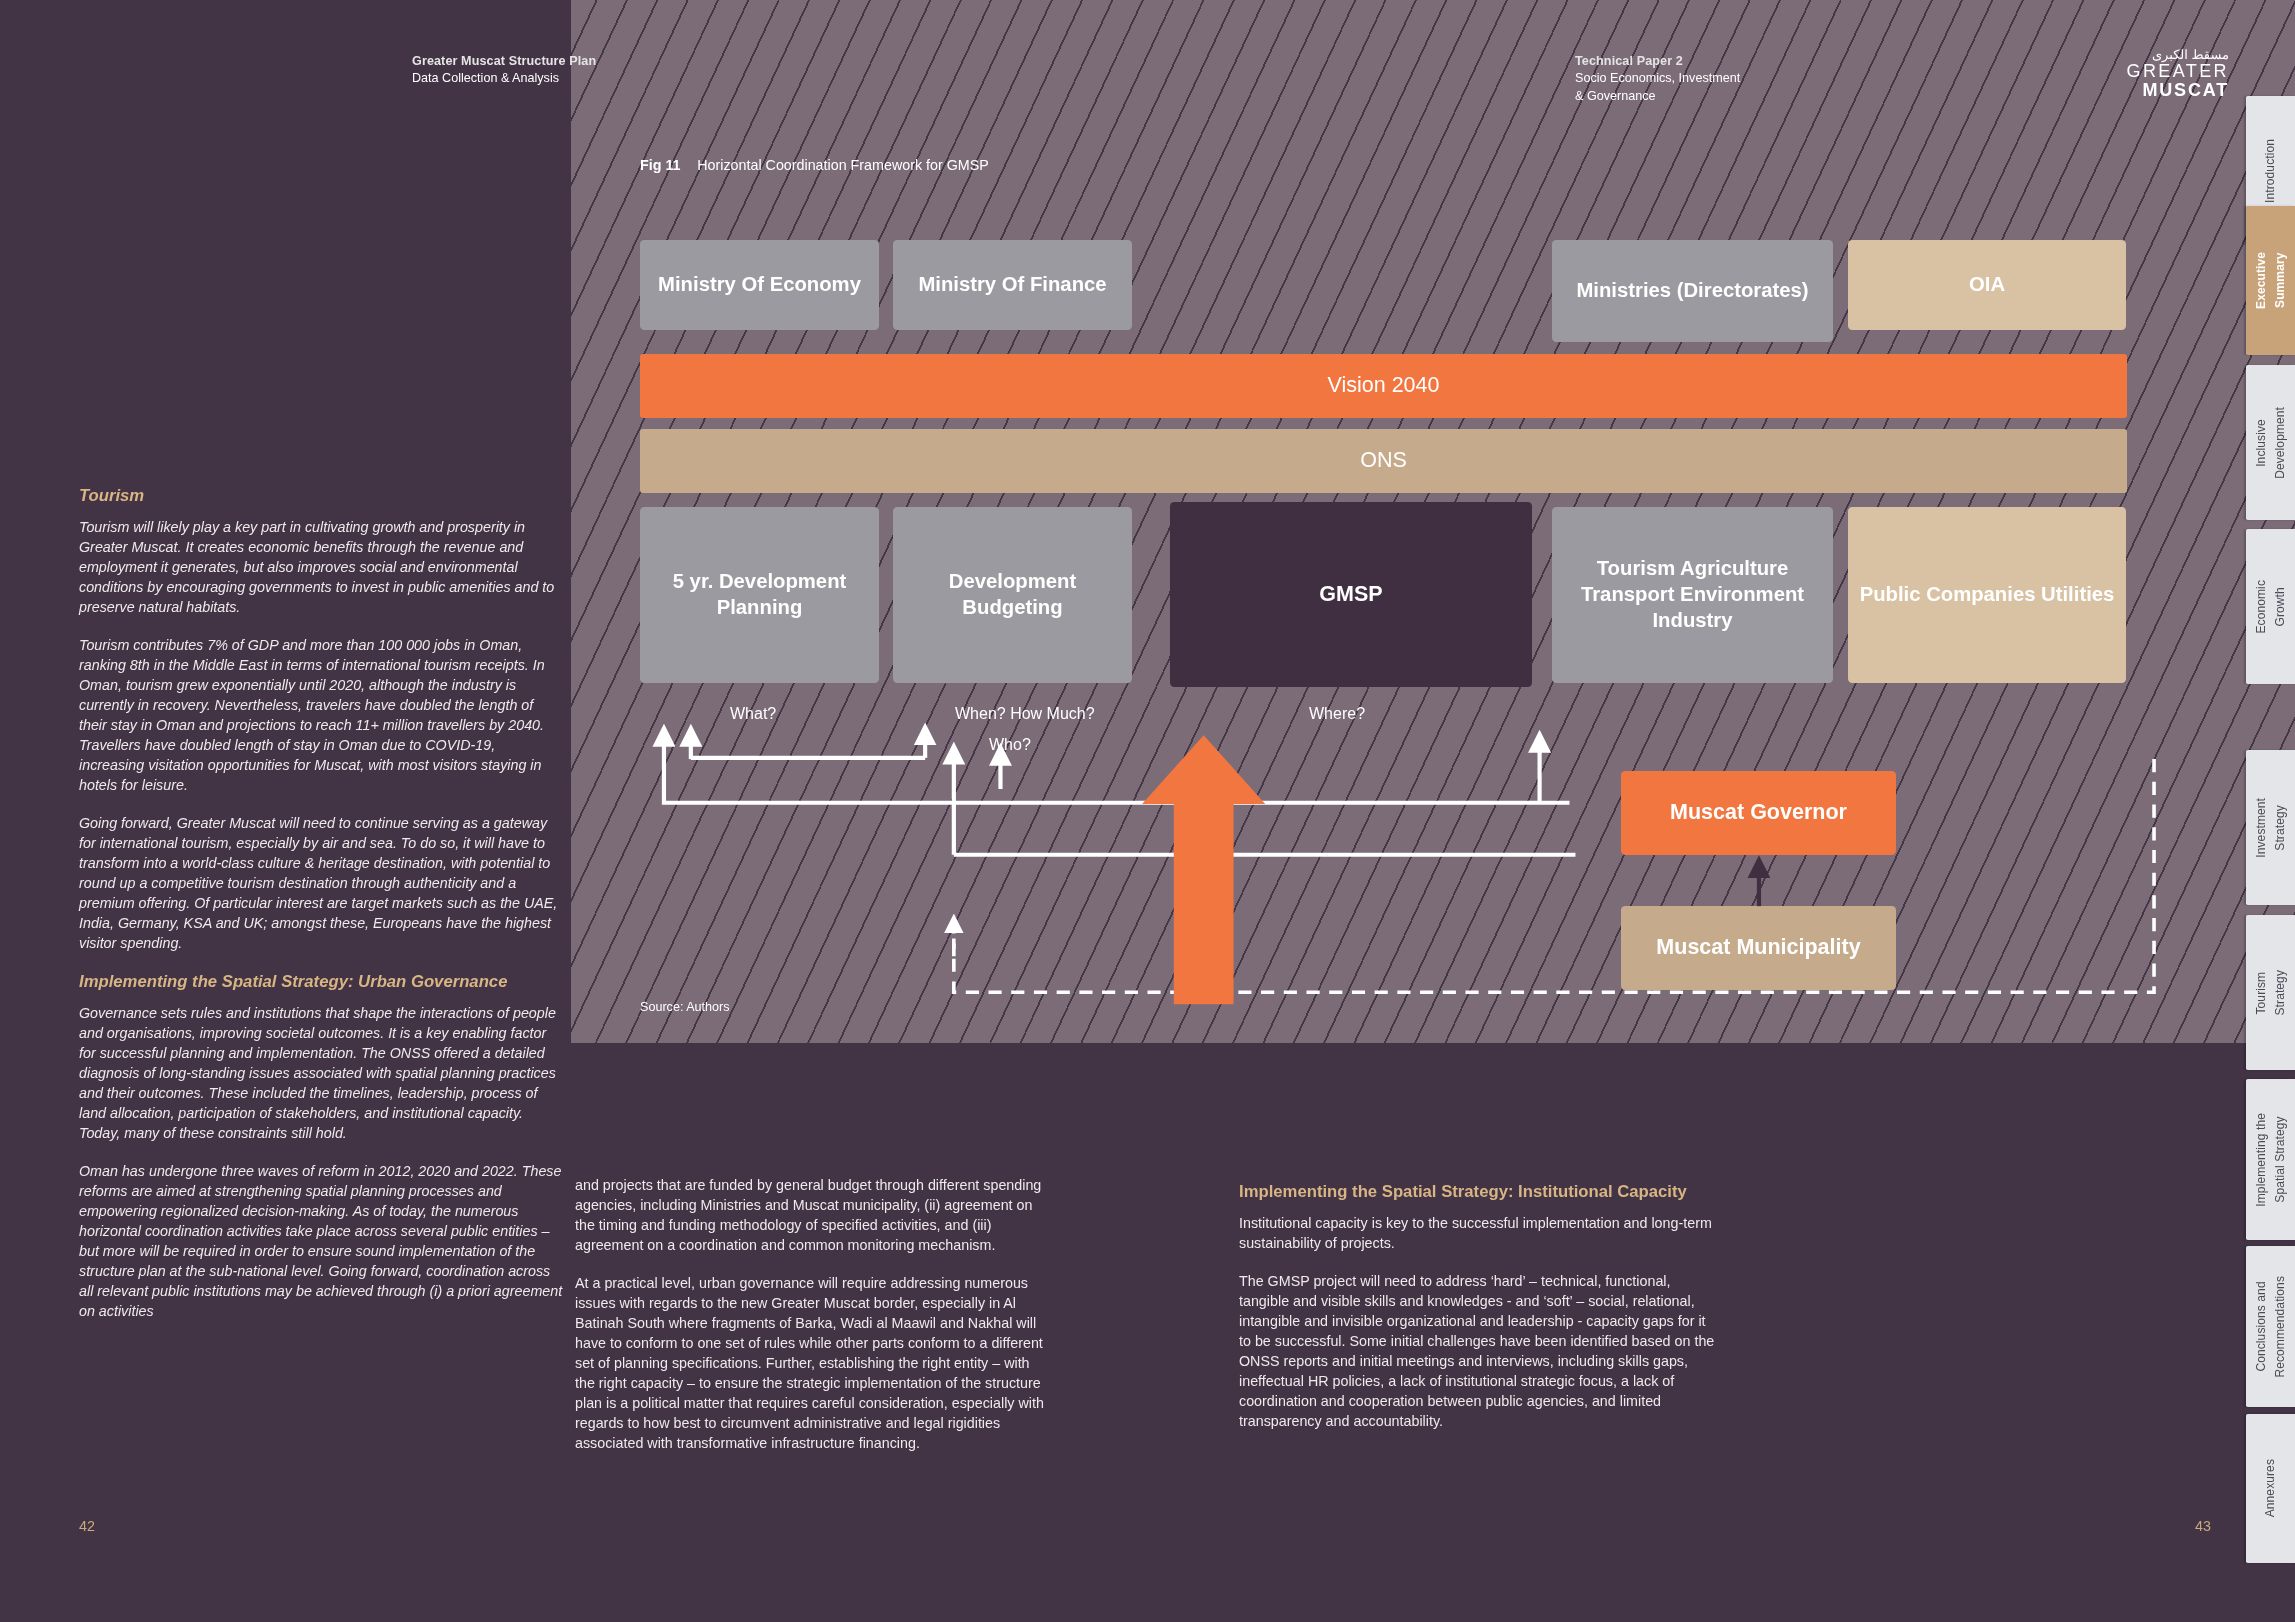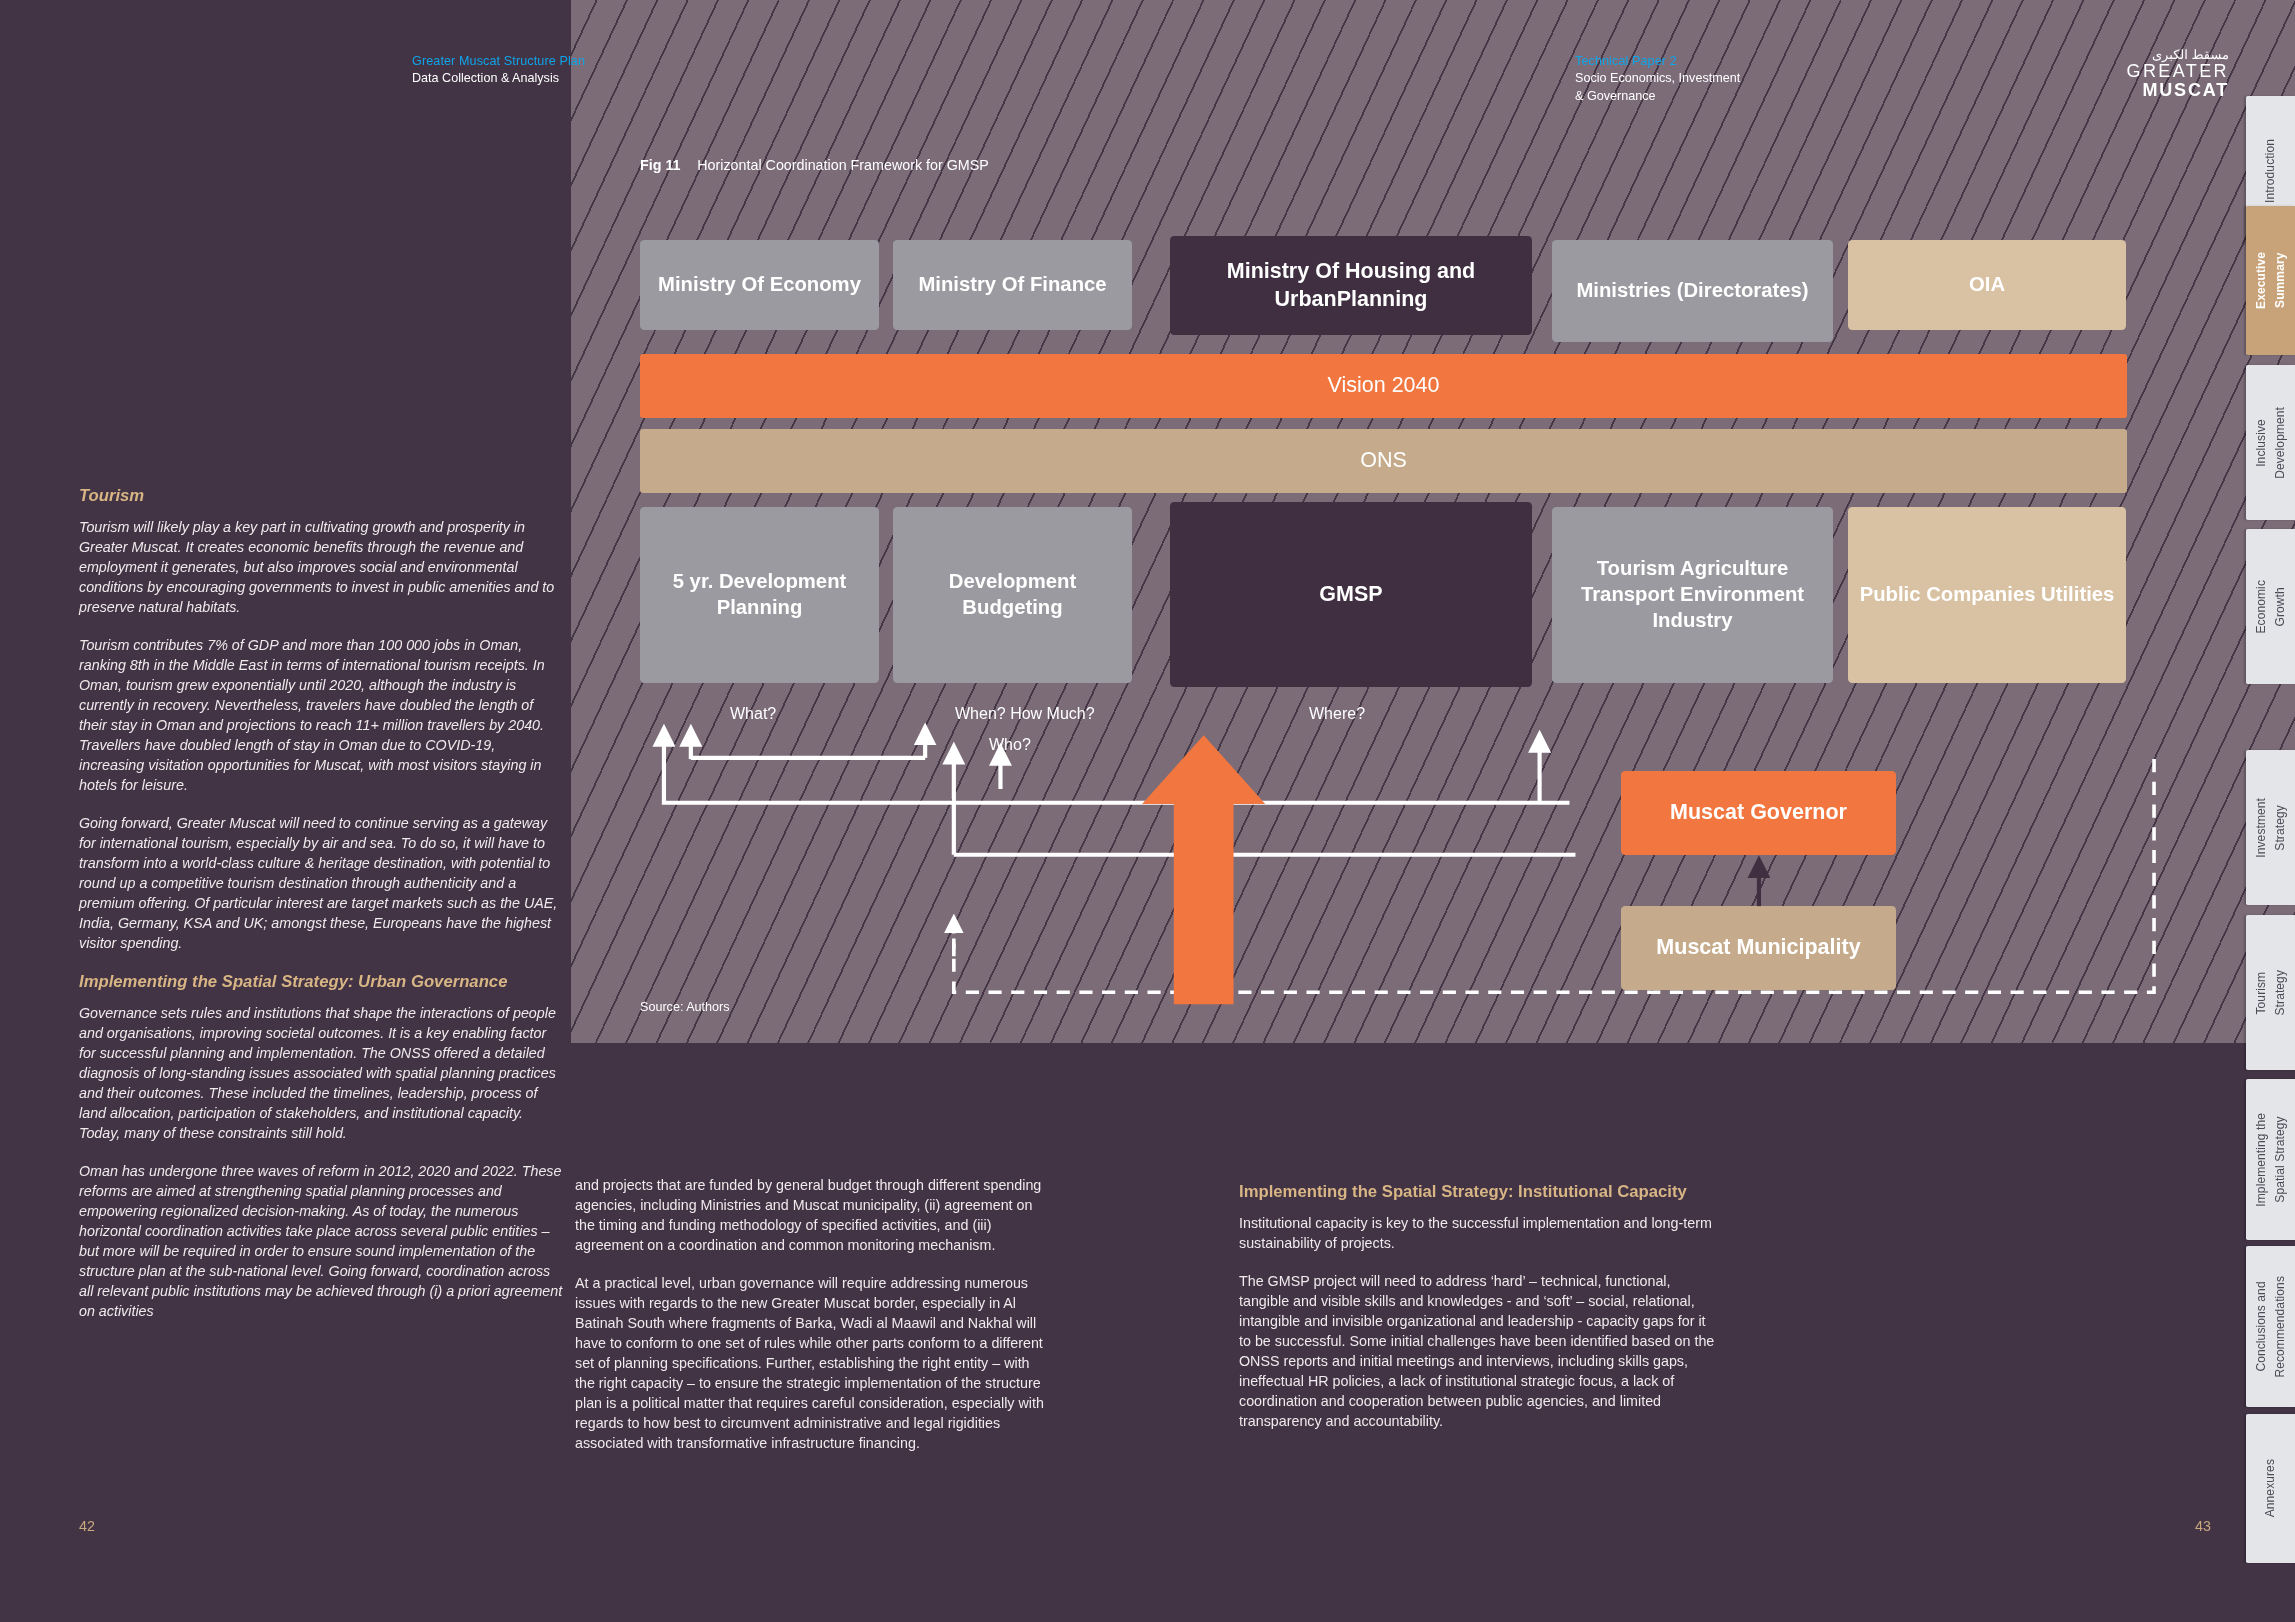--- a/index.html
+++ b/index.html
@@ -16,21 +16,21 @@
     position: absolute; left: 571px; top: 0; width: 1725px; height: 1043px;
     background-color: #7b6c78;
     background-image: repeating-linear-gradient(
       -65deg,
       rgba(60,45,62,0.85) 0px, rgba(60,45,62,0.85) 1.8px,
       rgba(0,0,0,0) 1.8px, rgba(0,0,0,0) 27.5px);
   }
 
   
   .hdr { position: absolute; line-height: 1.38; }
-  .hdr .gold { color: #0ea5e9; font-weight: normal; font-size: 12.6px; letter-spacing: 0.1px; }
+  .hdr .gold { color: #e5e5e5; font-weight: bold; font-size: 12.6px; letter-spacing: 0.1px; }
   .hdr .white { color: #ffffff; font-size: 12.6px; }
   #hdr-left  { left: 412px; top: 53px; }
   #hdr-right { left: 1575px; top: 53px; }
 
   #brand { position: absolute; right: 66px; top: 48px; text-align: right; color: #fff; }
   #brand .ar { font-size: 13px; letter-spacing: 0.6px; line-height: 1.05; }
   #brand .g  { font-size: 18px; letter-spacing: 2.4px; line-height: 1.08; }
   #brand .m  { font-size: 18px; letter-spacing: 1.8px; font-weight: bold; line-height: 1.08; text-align: right; }
 
   
@@ -136,21 +136,20 @@
     <div class="g">GREATER</div>
     <div class="m">MUSCAT</div>
   </div>
 
   <div id="fig-caption">
     <span class="num">Fig 11</span><span>Horizontal Coordination Framework for GMSP</span>
   </div>
 
   <div class="dbox grey" id="box-economy">Ministry Of Economy</div>
   <div class="dbox grey" id="box-finance">Ministry Of Finance</div>
-  <div class="dbox dark" id="box-housing">Ministry Of Housing and UrbanPlanning</div>
   <div class="dbox grey" id="box-minist">Ministries (Directorates)</div>
   <div class="dbox tan" id="box-oia">OIA</div>
 
   <div class="dbox orange" id="bar-vision">Vision 2040</div>
   <div class="dbox tan2" id="bar-ons">ONS</div>
 
   <div class="dbox grey" id="box-5yr">5 yr. Development Planning</div>
   <div class="dbox grey" id="box-devbud">Development Budgeting</div>
   <div class="dbox dark" id="box-gmsp">GMSP</div>
   <div class="dbox grey" id="box-sectors">Tourism Agriculture Transport Environment Industry</div>

